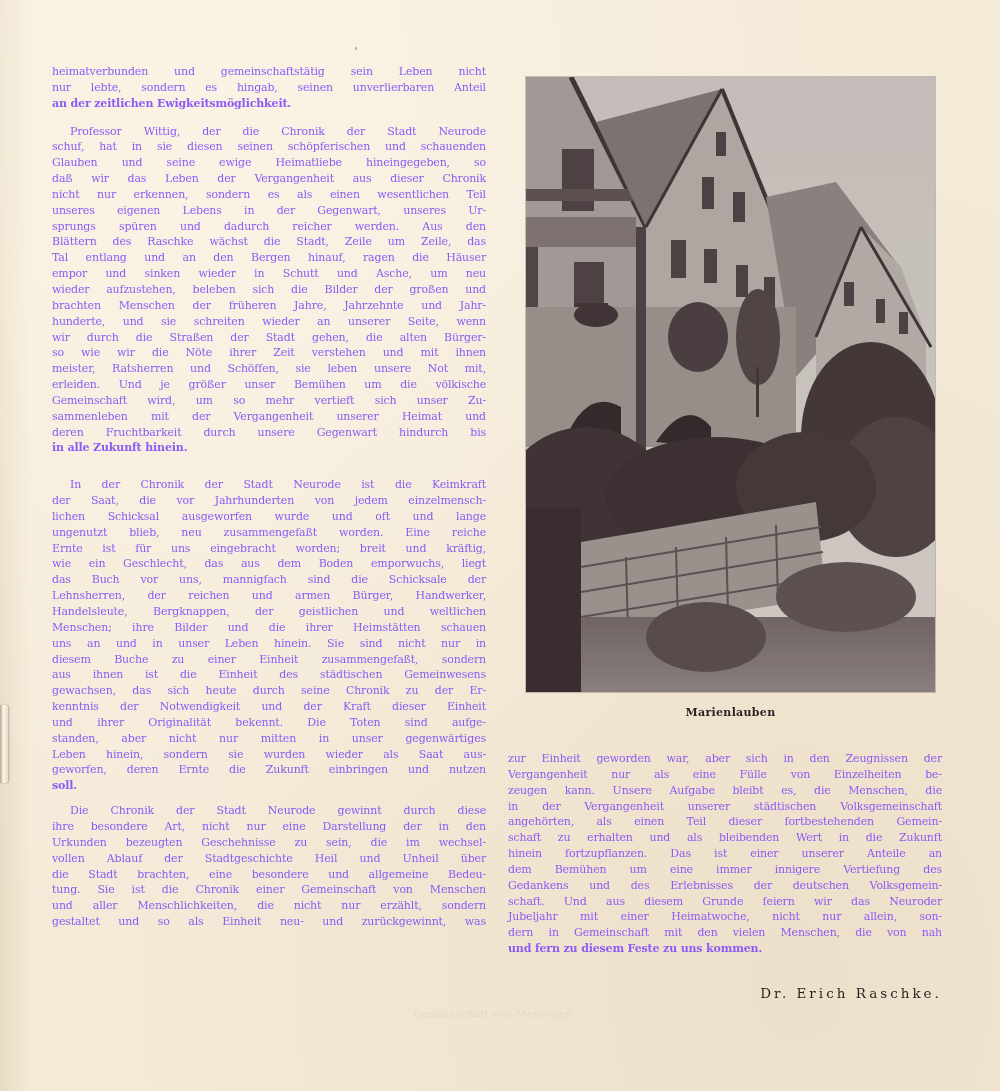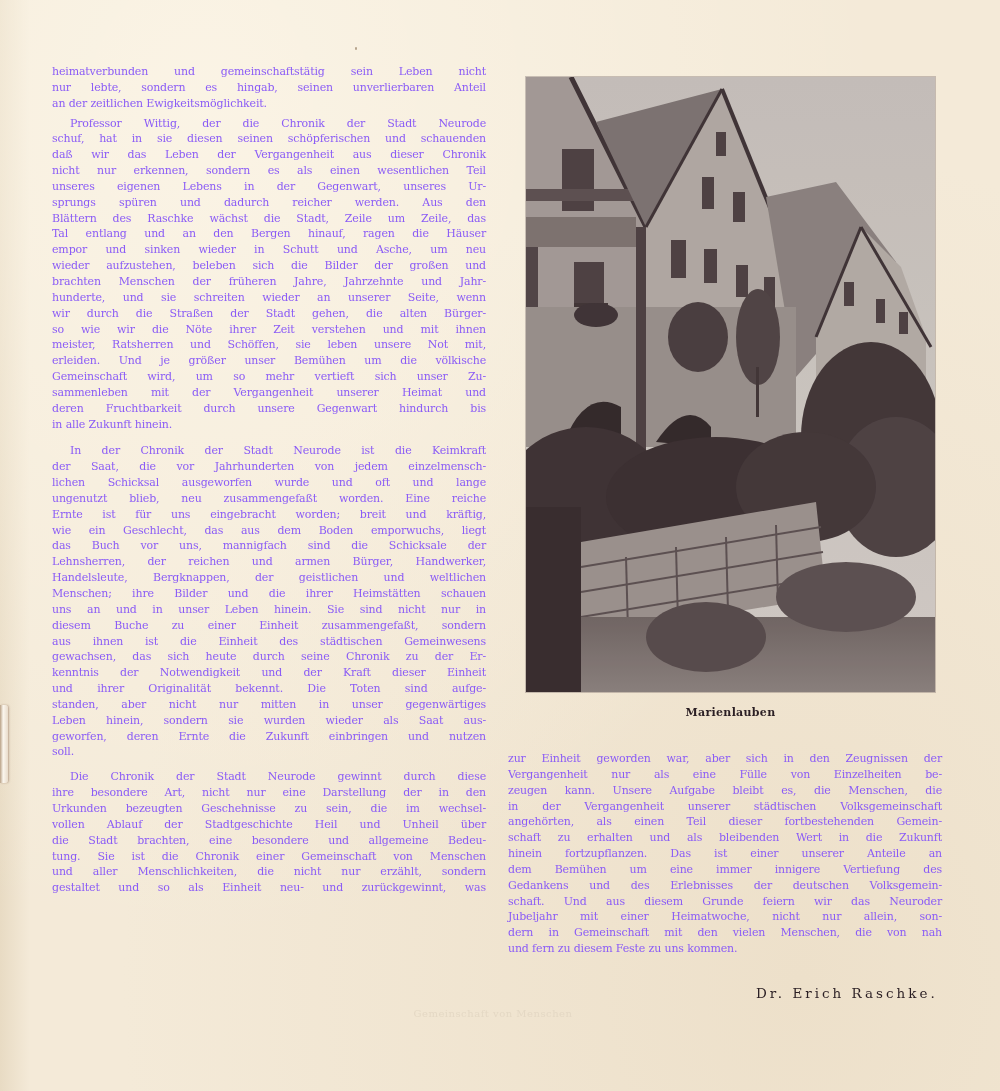--- a/index.html
+++ b/index.html
@@ -16,40 +16,40 @@
   .col {
     position: absolute;
     font-family: "DejaVu Serif", serif;
     font-size: 11px;
     line-height: 15.85px;
     letter-spacing: -0.15px;
     text-align: justify;
     color: #8b5cf6;
   }
   .col p { margin: 0; }
-  .col p + p { margin-top: 11px; }
+  .col p + p { margin-top: 21px; }
   .line { display: block; white-space: nowrap; text-align-last: justify; text-align: justify; }
-  .line.last { text-align-last: left; }
+  .line.last { text-align-last: left; font-weight: bold; }
   .indent { padding-left: 18px; }
   #left-col { left: 52px; top: 64px; width: 434px; }
   #right-col { left: 508px; top: 751px; width: 434px; }
 
   .photo {
     position: absolute; left: 526px; top: 77px; width: 409px; height: 615px;
     background: #8d8583; overflow: hidden;
     box-shadow: 0 0 0 1px rgba(60,45,50,0.25);
   }
   .photo svg { display: block; }
   .caption {
     position: absolute; left: 526px; top: 706px; width: 409px; text-align: center;
     font-family: "DejaVu Serif", serif; font-weight: bold; font-size: 11px;
     letter-spacing: 0.3px; color: #2b1f24;
   }
   .signature {
-    position: absolute; left: 756px; top: 985px; width: 190px; text-align: left;
+    position: absolute; left: 756px; top: 985px; width: 190px; text-align: center;
     font-family: "DejaVu Serif", serif; font-size: 13.5px; letter-spacing: 3px; color: #2b1f24;
   }
   .ghost {
     position: absolute; left: 408px; top: 1008px; width: 170px; text-align: center;
     font-family: "DejaVu Serif", serif; font-size: 10px; color: #e4d8c4; letter-spacing: 0.5px;
   }
   .binding {
     position: absolute; left: 0; top: 705px; width: 8px; height: 78px;
     background: linear-gradient(90deg, #b9a186 0, #fbf6ee 40%, #e9dccb 100%);
     border-radius: 0 3px 3px 0;
@@ -62,23 +62,24 @@
 
 <div class="binding"></div>
 <div class="speck" style="left:355px;top:47px;"></div>
 
 <div id="left-col" class="col">
   <p>
     <span class="line">heimatverbunden und gemeinschaftstätig sein Leben nicht</span>
     <span class="line">nur lebte, sondern es hingab, seinen unverlierbaren Anteil</span>
     <span class="line last">an der zeitlichen Ewigkeitsmöglichkeit.</span>
   </p>
-  <p style="margin-top:4px;">
+  <p style="margin-top:12px;">
     <span class="line indent">Professor Wittig, der die Chronik der Stadt Neurode</span>
     <span class="line">schuf, hat in sie diesen seinen schöpferischen und schauenden</span>
+    <span class="line">Glauben und seine ewige Heimatliebe hineingegeben, so</span>
     <span class="line">daß wir das Leben der Vergangenheit aus dieser Chronik</span>
     <span class="line">nicht nur erkennen, sondern es als einen wesentlichen Teil</span>
     <span class="line">unseres eigenen Lebens in der Gegenwart, unseres Ur-</span>
     <span class="line">sprungs spüren und dadurch reicher werden. Aus den</span>
     <span class="line">Blättern des Raschke wächst die Stadt, Zeile um Zeile, das</span>
     <span class="line">Tal entlang und an den Bergen hinauf, ragen die Häuser</span>
     <span class="line">empor und sinken wieder in Schutt und Asche, um neu</span>
     <span class="line">wieder aufzustehen, beleben sich die Bilder der großen und</span>
     <span class="line">brachten Menschen der früheren Jahre, Jahrzehnte und Jahr-</span>
     <span class="line">hunderte, und sie schreiten wieder an unserer Seite, wenn</span>

